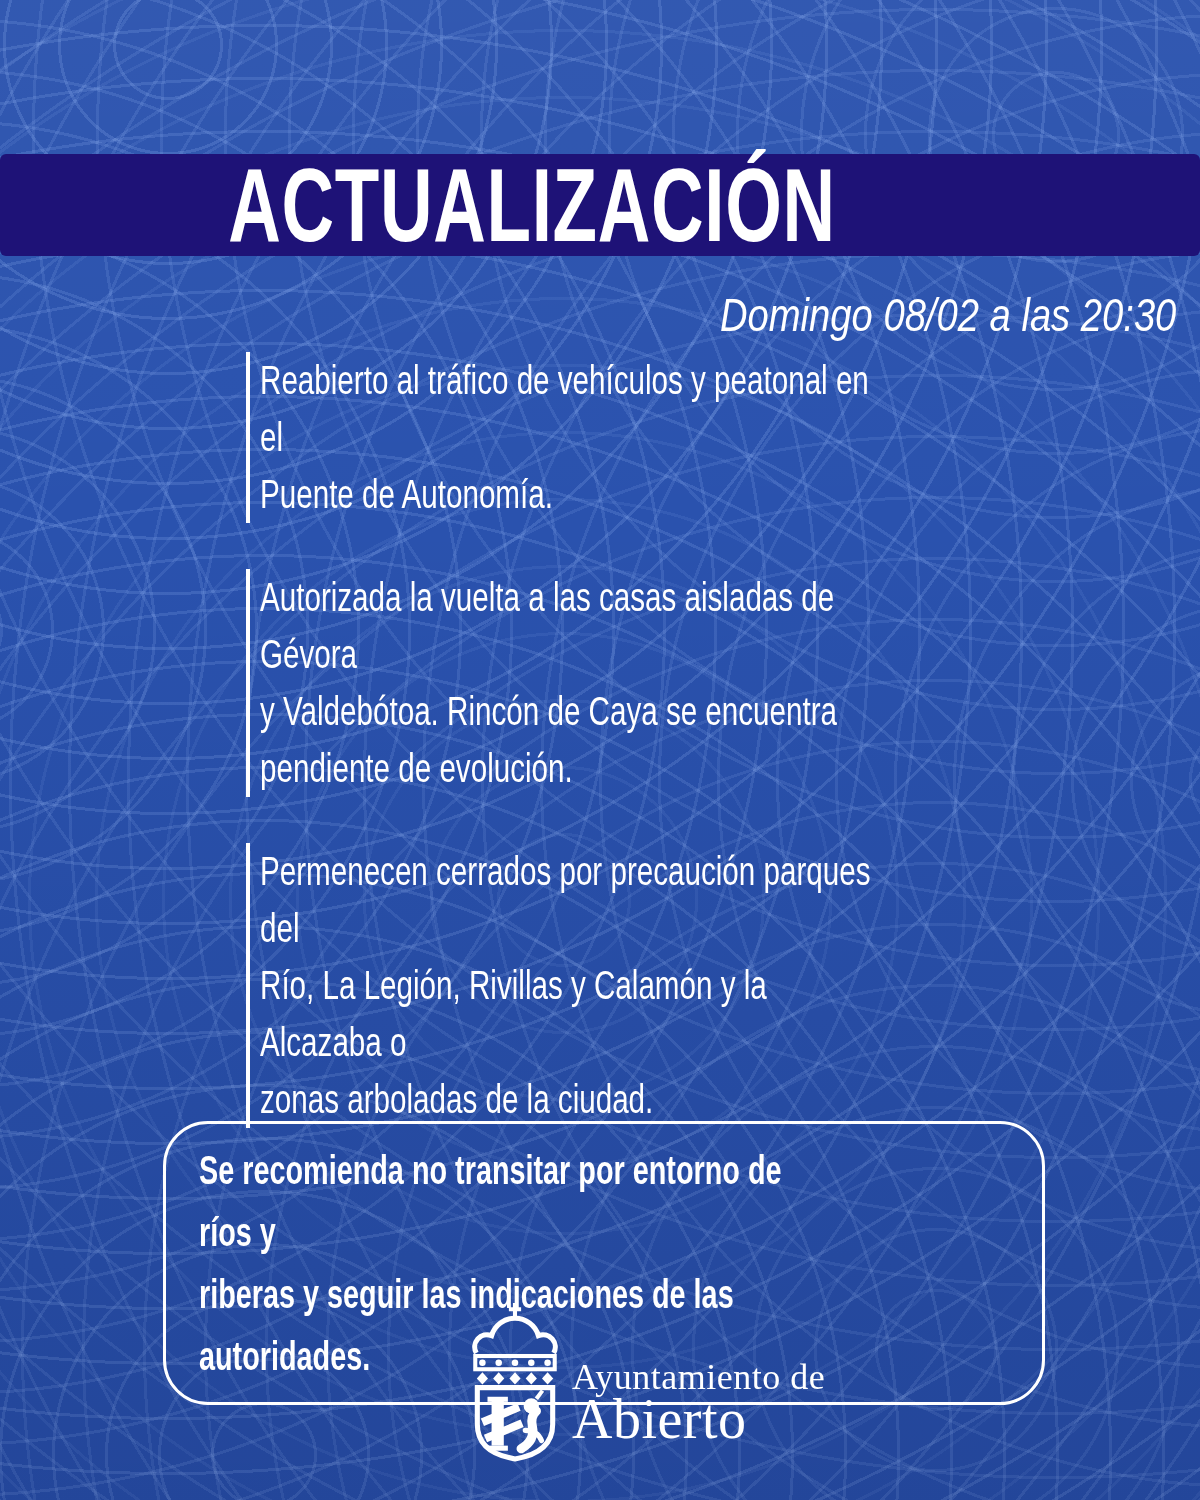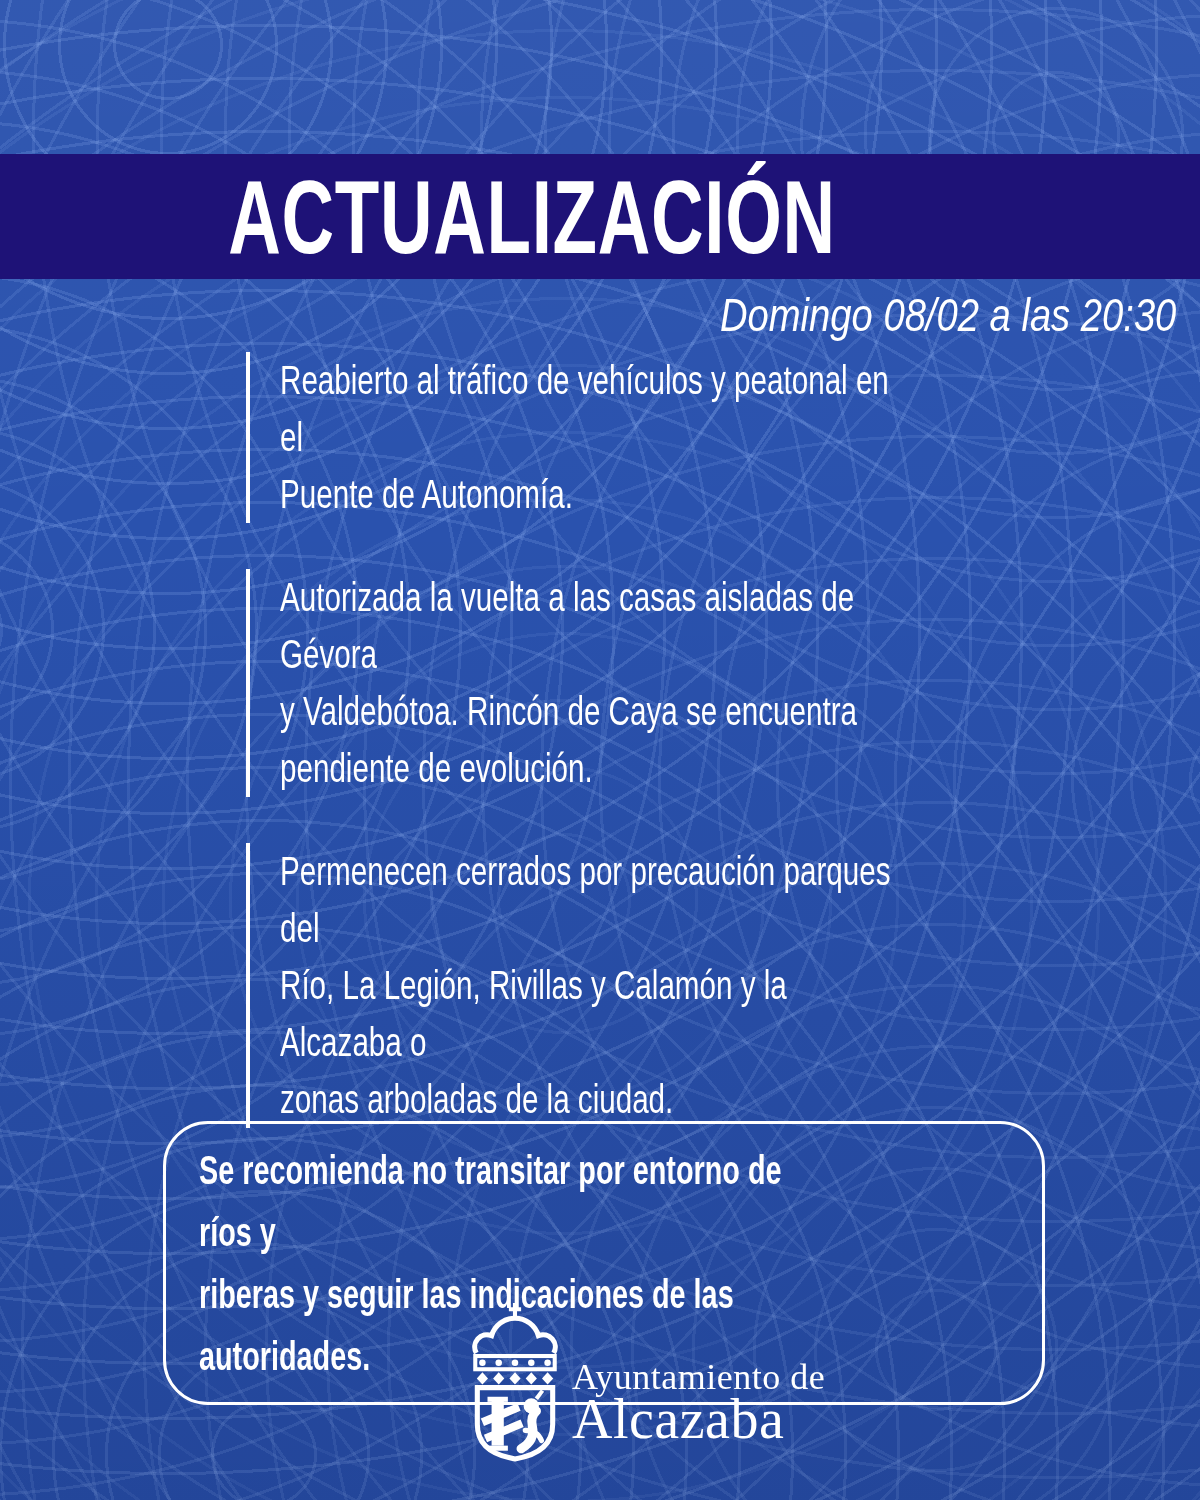--- a/index.html
+++ b/index.html
@@ -23,23 +23,23 @@
       repeating-radial-gradient(circle at 88% 9%,  rgba(255,255,255,0) 0 61px, rgba(147,181,245,0.15) 61px 64px),
       repeating-radial-gradient(circle at -4% 42%, rgba(255,255,255,0) 0 48px, rgba(147,181,245,0.17) 48px 51px),
       repeating-radial-gradient(circle at 104% 52%,rgba(255,255,255,0) 0 56px, rgba(147,181,245,0.15) 56px 59px),
       repeating-radial-gradient(circle at 22% 97%, rgba(255,255,255,0) 0 50px, rgba(147,181,245,0.18) 50px 53px),
       repeating-radial-gradient(circle at 78% 90%, rgba(255,255,255,0) 0 58px, rgba(147,181,245,0.14) 58px 61px),
       repeating-radial-gradient(circle at 47% 60%, rgba(255,255,255,0) 0 64px, rgba(147,181,245,0.10) 64px 67px);
   }
   .squeeze{display:inline-block;transform-origin:0 50%;}
   
   .band{
-    position:absolute;left:0;right:0;top:154px;height:125px;
+    position:absolute;left:0;right:0;top:154px;height:102px;
     background:var(--band,#1e1277);
-    display:flex;align-items:center;
+    display:flex;align-items:center;border-radius:6px;
   }
   .band-title{
     font-weight:bold;
     font-size:104px;
     line-height:118px;
     margin-left:98px;
     letter-spacing:1px;
     transform:scaleX(0.70);
     white-space:nowrap;
   }
@@ -47,21 +47,21 @@
     position:absolute;left:720px;top:290px;
     font-style:italic;
     font-size:46px;line-height:50px;
     white-space:nowrap;
   }
   .date-inner{transform:scaleX(0.83);}
   
   .updates{position:absolute;left:246px;top:352px;width:860px;}
   .update{
     border-left:4px solid var(--text,#ffffff);
-    padding-left:30px;
+    padding-left:10px;
     margin-bottom:46px;
   }
   .u-text{
     font-size:40px;line-height:57px;
     white-space:pre-line;
     transform:scaleX(0.74);
   }
   
   .rec-box{
     position:absolute;left:163px;top:1121px;width:882px;
@@ -148,16 +148,16 @@
       <path d="M18 120 l36 -15" stroke="#ffffff" stroke-width="8" fill="none"></path>
       <path d="M21 136 l36 -15" stroke="#ffffff" stroke-width="8" fill="none"></path>
 
       <circle cx="66" cy="104" r="7.5" fill="#ffffff"></circle>
       <path d="M71 97 l6 -8" stroke="#ffffff" stroke-width="4" fill="none"></path>
       <path d="M56 146 q14 -8 11 -22 q-2 -10 4 -15" stroke="#ffffff" stroke-width="9" fill="none" stroke-linecap="round"></path>
       <path d="M60 128 q12 0 16 10" stroke="#ffffff" stroke-width="5" fill="none" stroke-linecap="round"></path>
     </svg>
     <div class="org">
       <div class="org-line1">Ayuntamiento de</div>
-      <div class="org-line2">Alcazaba</div>
+      <div class="org-line2">Abierto</div>
     </div>
   </footer>
 </div>
 
 </body></html>

